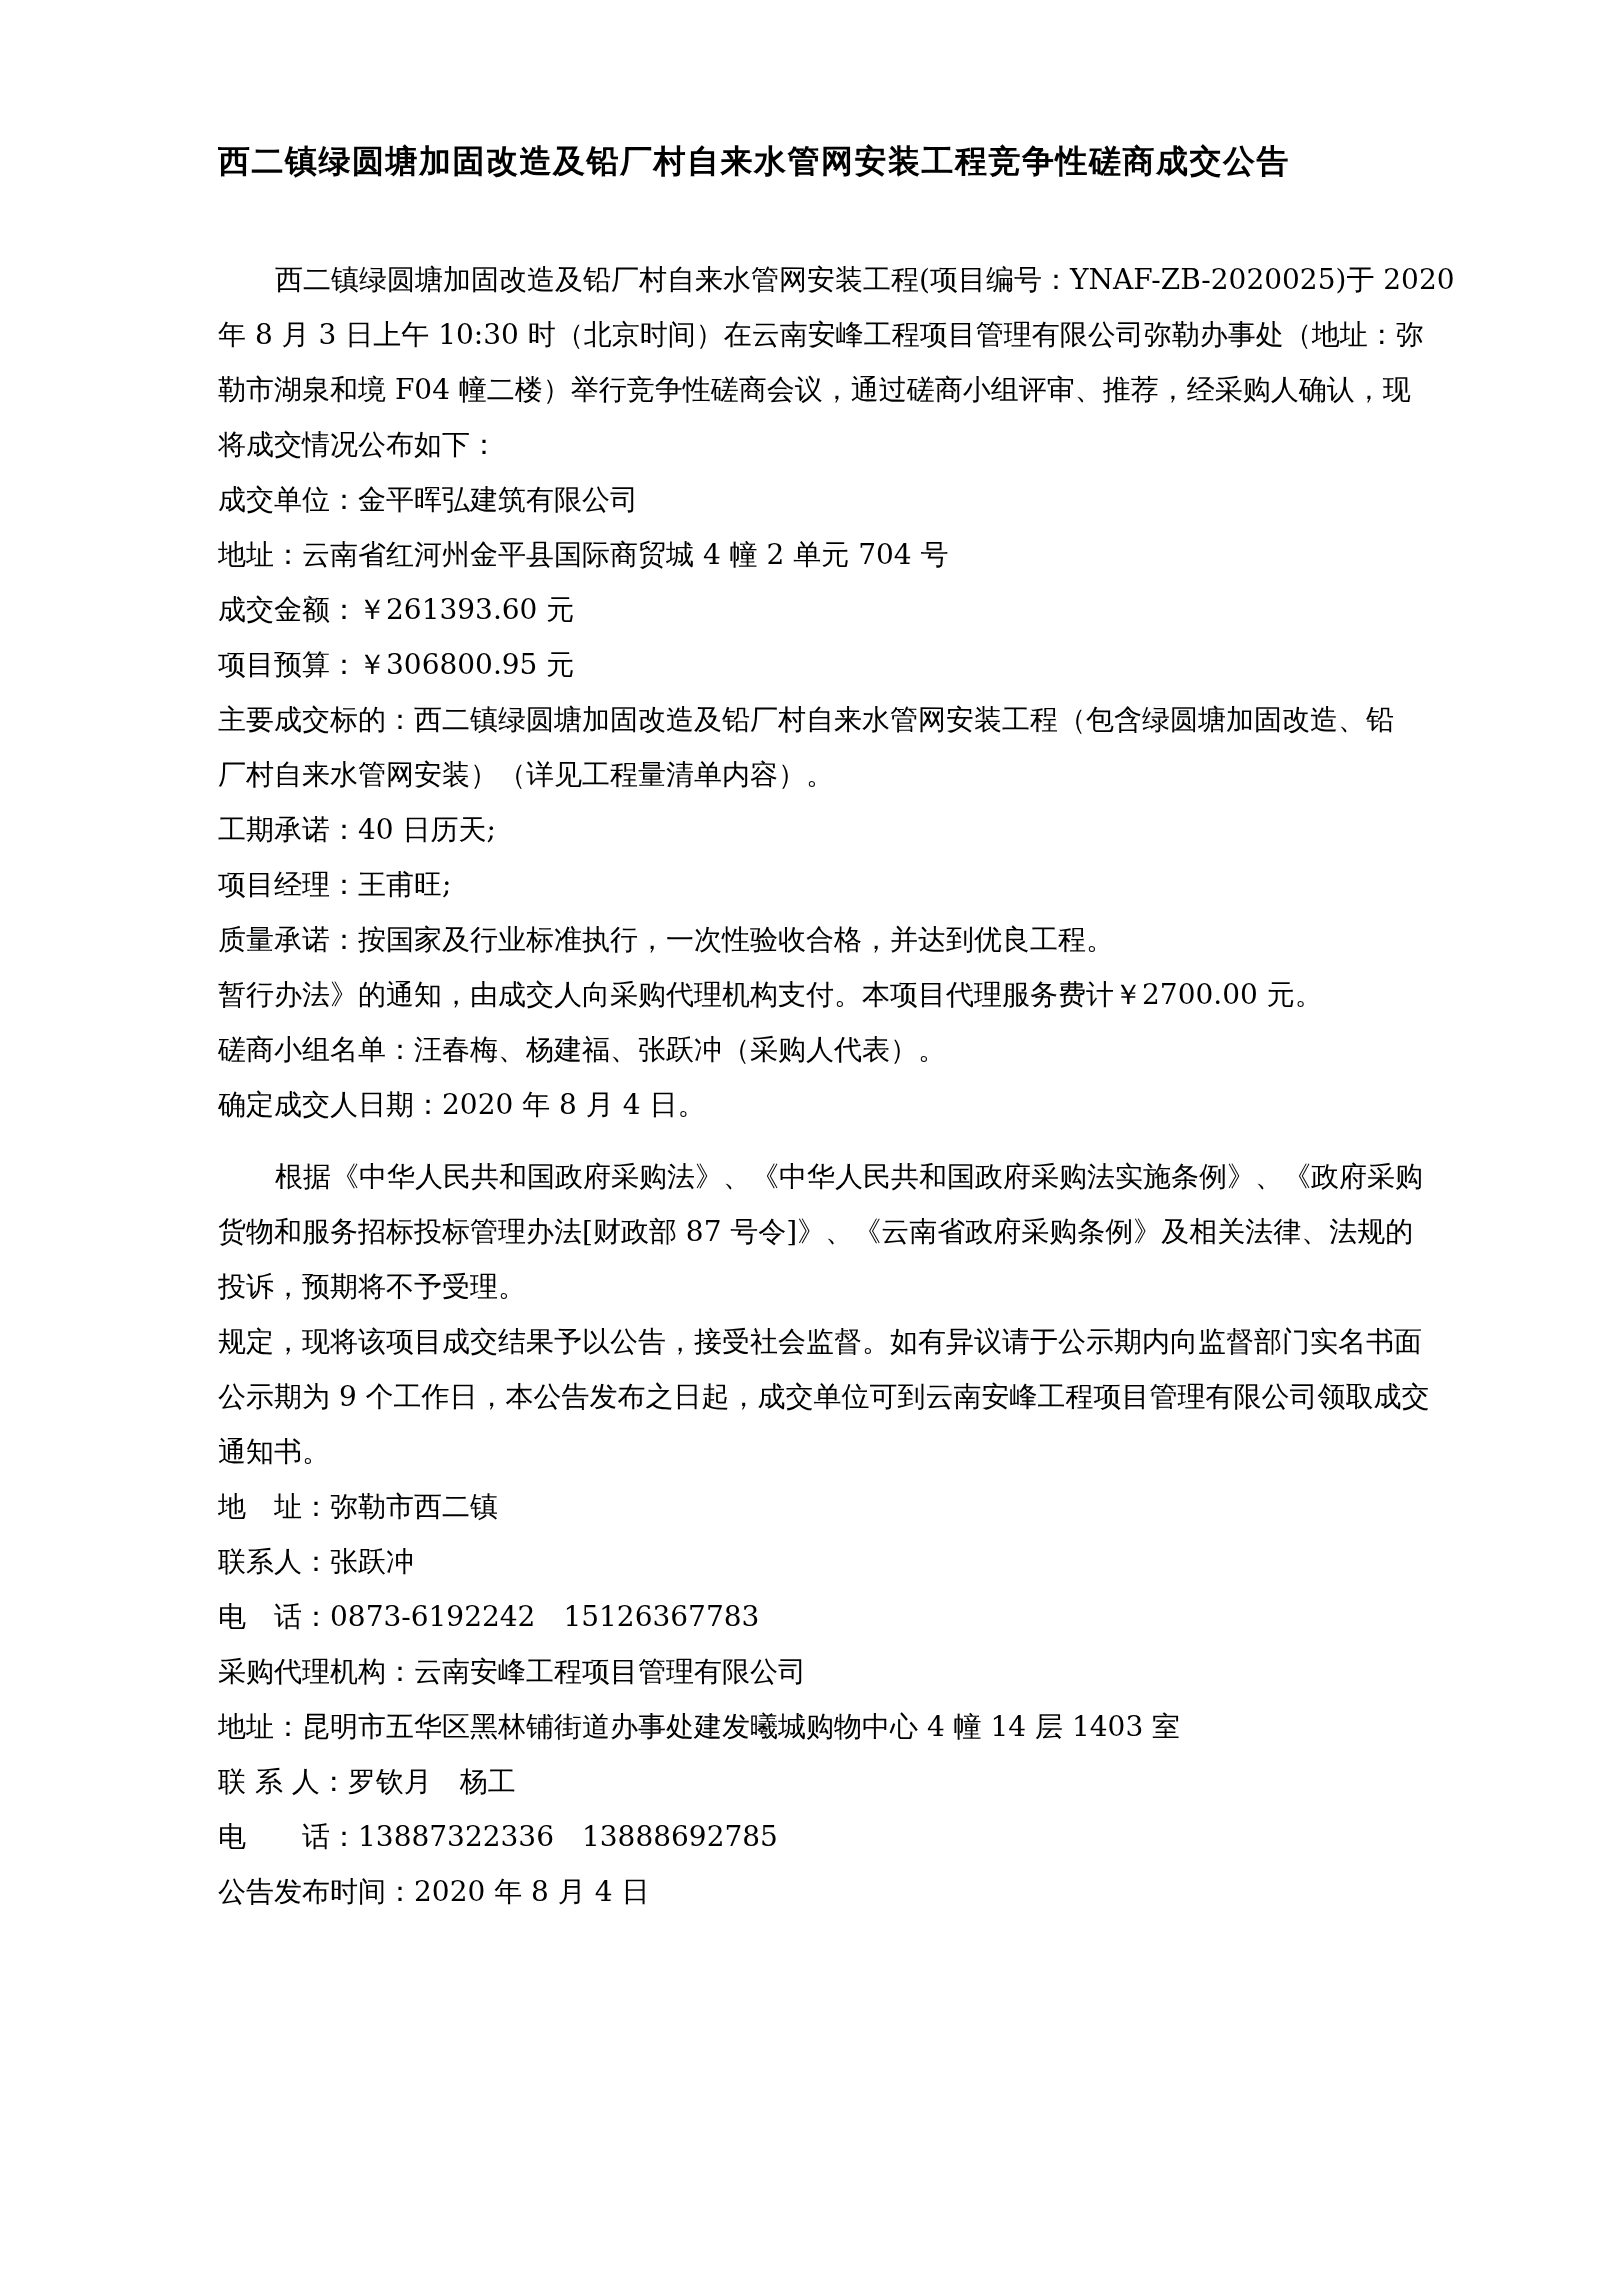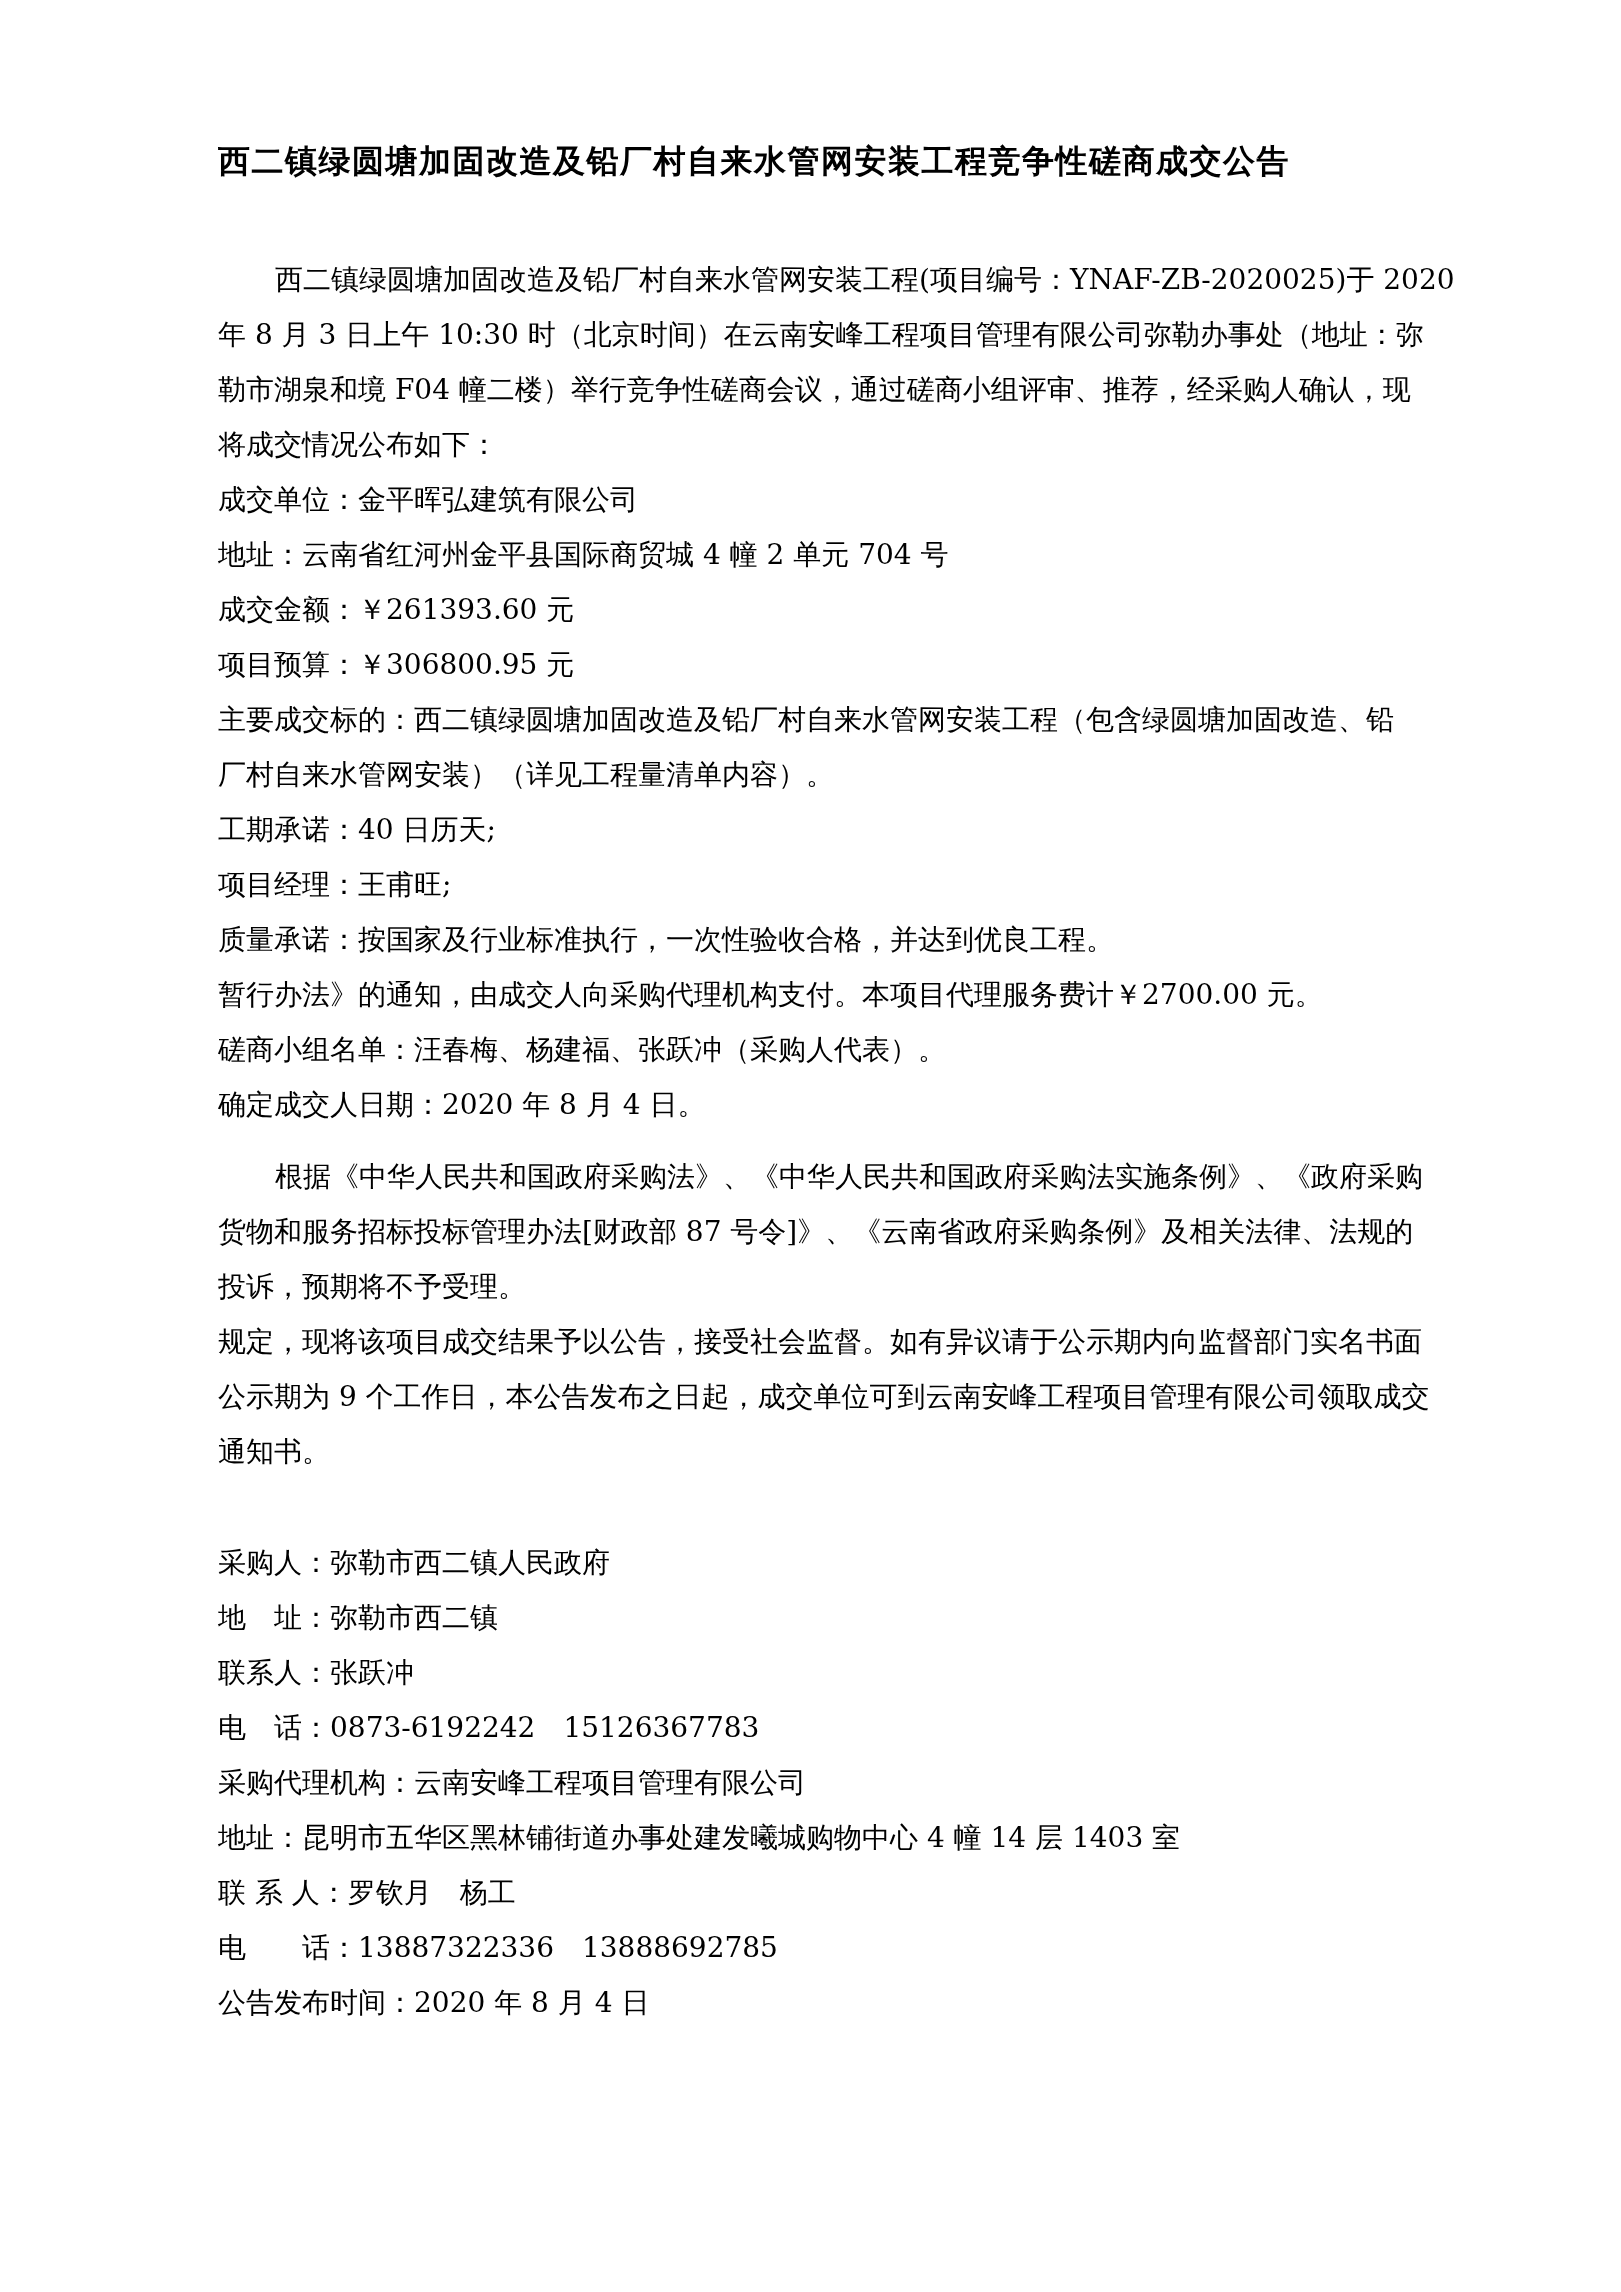--- a/index.html
+++ b/index.html
@@ -61,21 +61,20 @@
       <div class="line">质量承诺：按国家及行业标准执行，一次性验收合格，并达到优良工程。</div>
       <div class="line">暂行办法》的通知，由成交人向采购代理机构支付。本项目代理服务费计￥2700.00 元。</div>
       <div class="line">磋商小组名单：汪春梅、杨建福、张跃冲（采购人代表）。</div>
       <div class="line">确定成交人日期：2020 年 8 月 4 日。</div>
       <div class="line indent gap-small">根据《中华人民共和国政府采购法》、《中华人民共和国政府采购法实施条例》、《政府采购</div>
       <div class="line">货物和服务招标投标管理办法[财政部 87 号令]》、《云南省政府采购条例》及相关法律、法规的</div>
       <div class="line">投诉，预期将不予受理。</div>
       <div class="line">规定，现将该项目成交结果予以公告，接受社会监督。如有异议请于公示期内向监督部门实名书面</div>
       <div class="line">公示期为 9 个工作日，本公告发布之日起，成交单位可到云南安峰工程项目管理有限公司领取成交</div>
       <div class="line">通知书。</div>
-      <div class="line gap-blank">采购人：弥勒市西二镇人民政府</div>
       <div class="line">地　址：弥勒市西二镇</div>
       <div class="line">联系人：张跃冲</div>
       <div class="line">电　话：0873-6192242　15126367783</div>
       <div class="line">采购代理机构：云南安峰工程项目管理有限公司</div>
       <div class="line">地址：昆明市五华区黑林铺街道办事处建发曦城购物中心 4 幢 14 层 1403 室</div>
       <div class="line">联 系 人：罗钦月　杨工</div>
       <div class="line">电　　话：13887322336　13888692785</div>
       <div class="line">公告发布时间：2020 年 8 月 4 日</div>
     </div>
 </div>

